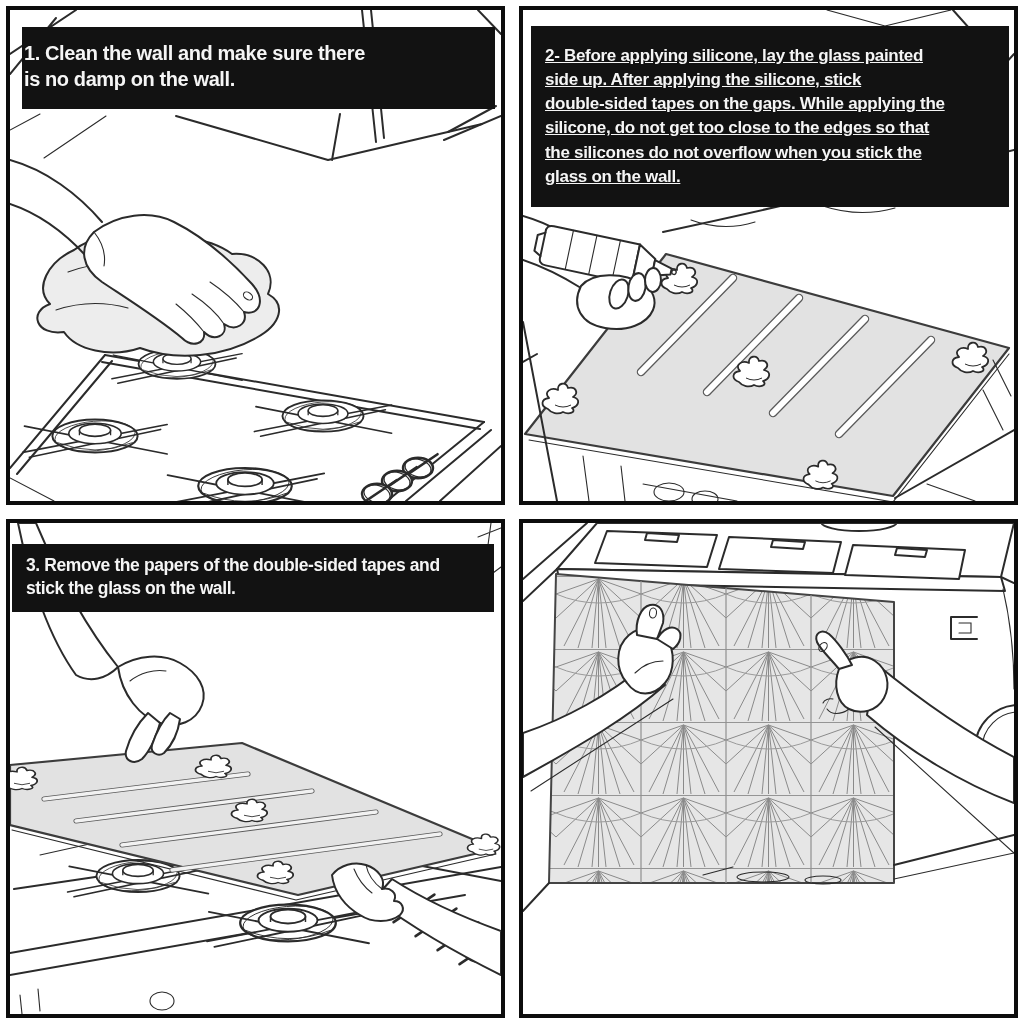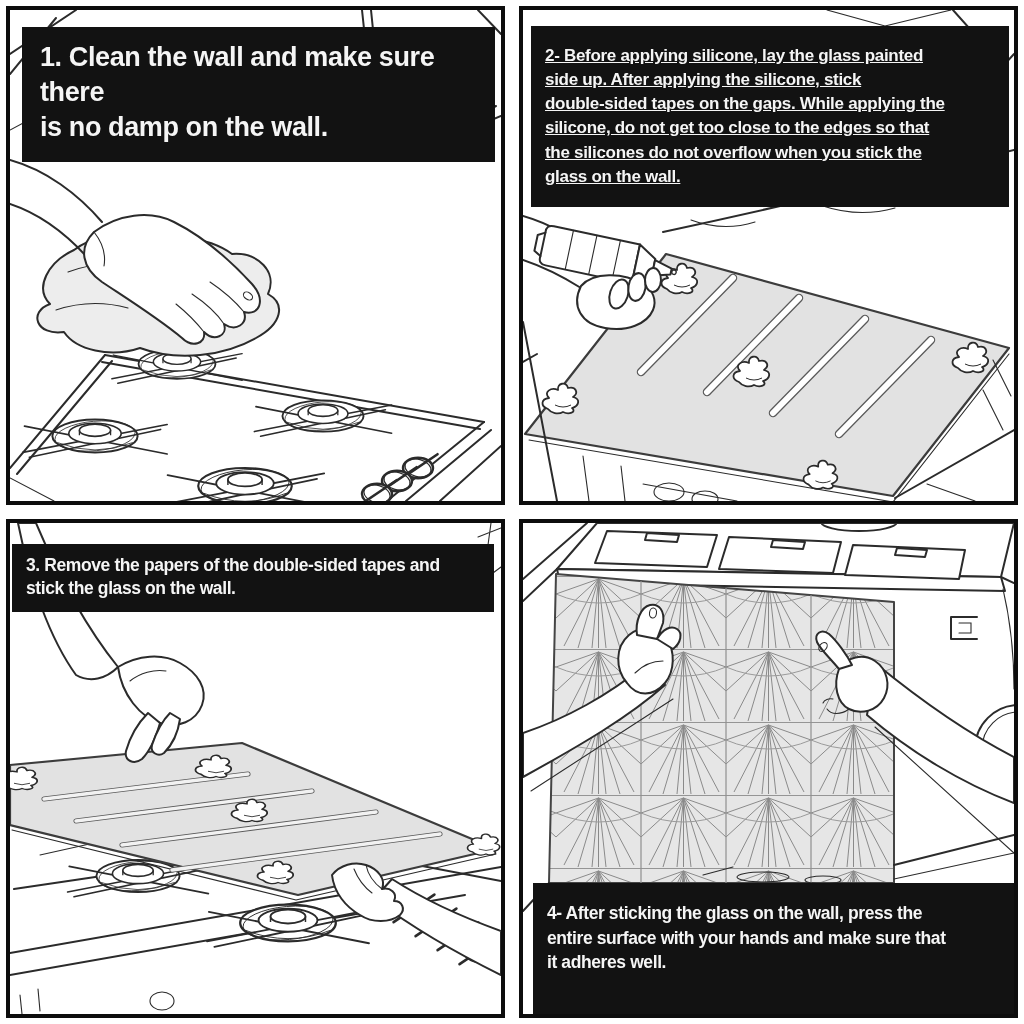--- a/index.html
+++ b/index.html
@@ -7,21 +7,21 @@
          font-family:"Liberation Sans",sans-serif;overflow:hidden;}
   .panel{position:absolute;width:499px;height:499px;border:4px solid #0d0d0d;
          background:#ffffff;box-sizing:border-box;overflow:hidden;}
   #p1{left:6px;top:6px}
   #p2{left:519px;top:6px}
   #p3{left:6px;top:519px}
   #p4{left:519px;top:519px}
   .panel svg{position:absolute;left:0;top:0;width:491px;height:491px;display:block;}
   .cap{position:absolute;background:#121212;color:#f5f5f5;font-weight:700;
        white-space:pre-line;box-sizing:border-box;z-index:5;}
-  #cap1{left:12px;top:17px;width:473px;padding:13px 18px 17px;font-size:27px;line-height:1.3;letter-spacing:-0.4px;}
+  #cap1{left:12px;top:17px;width:473px;padding:13px 2px 17px;font-size:20px;line-height:1.3;letter-spacing:-0.4px;}
   #cap2{left:8px;top:16px;width:478px;padding:18px 14px;font-size:17px;line-height:1.42;letter-spacing:-0.3px;text-decoration:underline;}
   #cap3{left:2px;top:21px;width:482px;padding:10px 14px 12px;font-size:17.5px;line-height:1.32;letter-spacing:-0.4px;}
   #cap4{left:10px;top:360px;width:481px;height:131px;padding:18px 14px;font-size:17.5px;line-height:1.4;letter-spacing:-0.4px;}
   
   .ln{fill:none;stroke:#2b2b2b;stroke-width:2;stroke-linecap:round;stroke-linejoin:round;}
   .th{fill:none;stroke:#2b2b2b;stroke-width:1.1;stroke-linecap:round;}
   .wf{fill:#ffffff;stroke:#2b2b2b;stroke-width:2;stroke-linejoin:round;}
   .gf{fill:#e2e2e2;stroke:#3c3c3c;stroke-width:2.2;stroke-linejoin:round;}
   .cf{fill:#ededed;stroke:#2b2b2b;stroke-width:2;stroke-linejoin:round;}
   .tapeD{fill:none;stroke:#5a5a5a;stroke-width:8.5;stroke-linecap:round;}
@@ -271,18 +271,15 @@
 
       <g>
         <path class="th" d="M352,204 L491,330"></path>
         <path class="wf" d="M352,140 C396,176 444,210 491,234 L491,280 C438,260 386,228 344,192 Z"></path>
         <path class="wf" d="M316,146 C324,134 340,130 352,138 C364,146 368,162 361,175 C354,188 338,192 326,186 C314,180 310,162 316,146 Z"></path>
         <path class="wf" d="M316,146 C306,134 297,126 294,119 C291,111 298,105 306,111 C314,118 324,132 329,142 Z"></path>
         <ellipse cx="300" cy="124" rx="3.5" ry="5" transform="rotate(40 300 124)" class="th"></ellipse>
         <path class="th" d="M326,186 C318,192 308,192 304,186 M310,176 a8,6 0 0 0 -10,4"></path>
       </g>
     </svg>
-    <div class="cap" id="cap4">4- After sticking the glass on the wall, press the
-entire surface with your hands and make sure that
-it adheres well.</div>
   </div>
 
 </div>
 
 </body></html>

